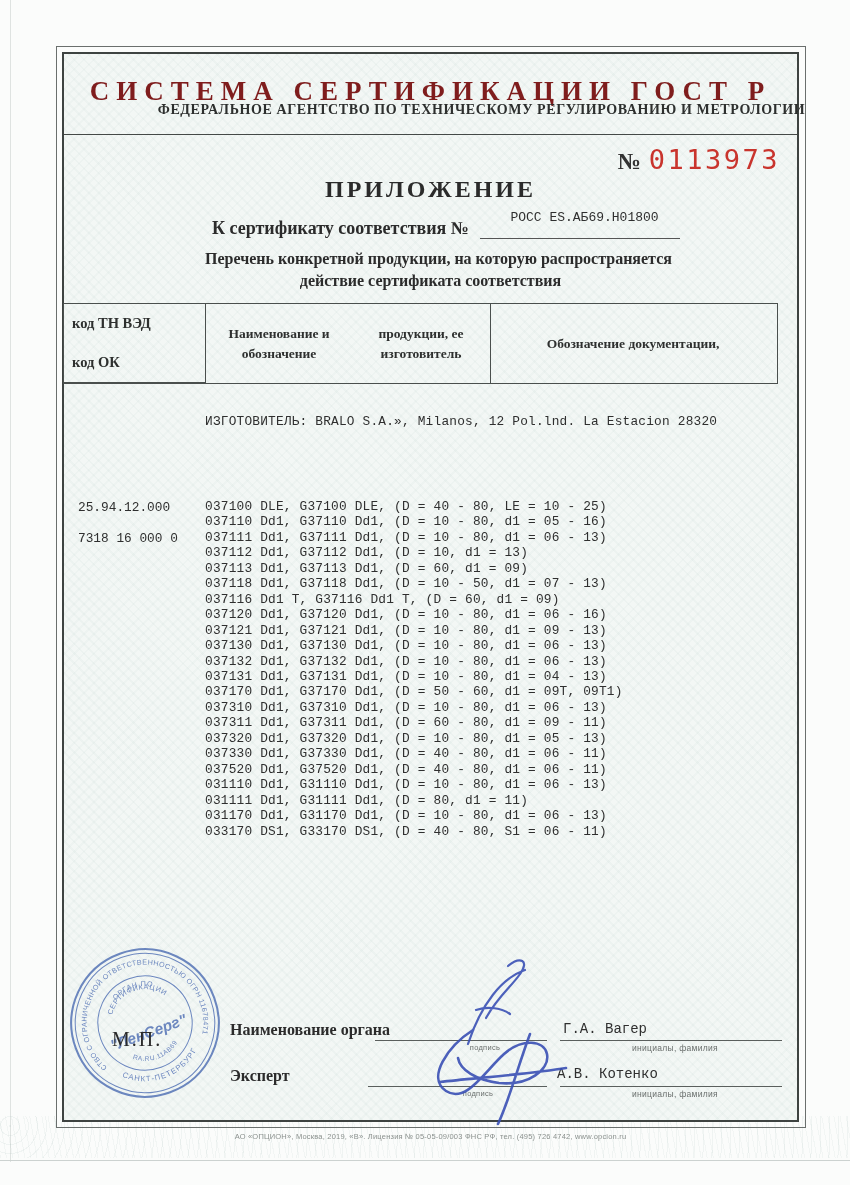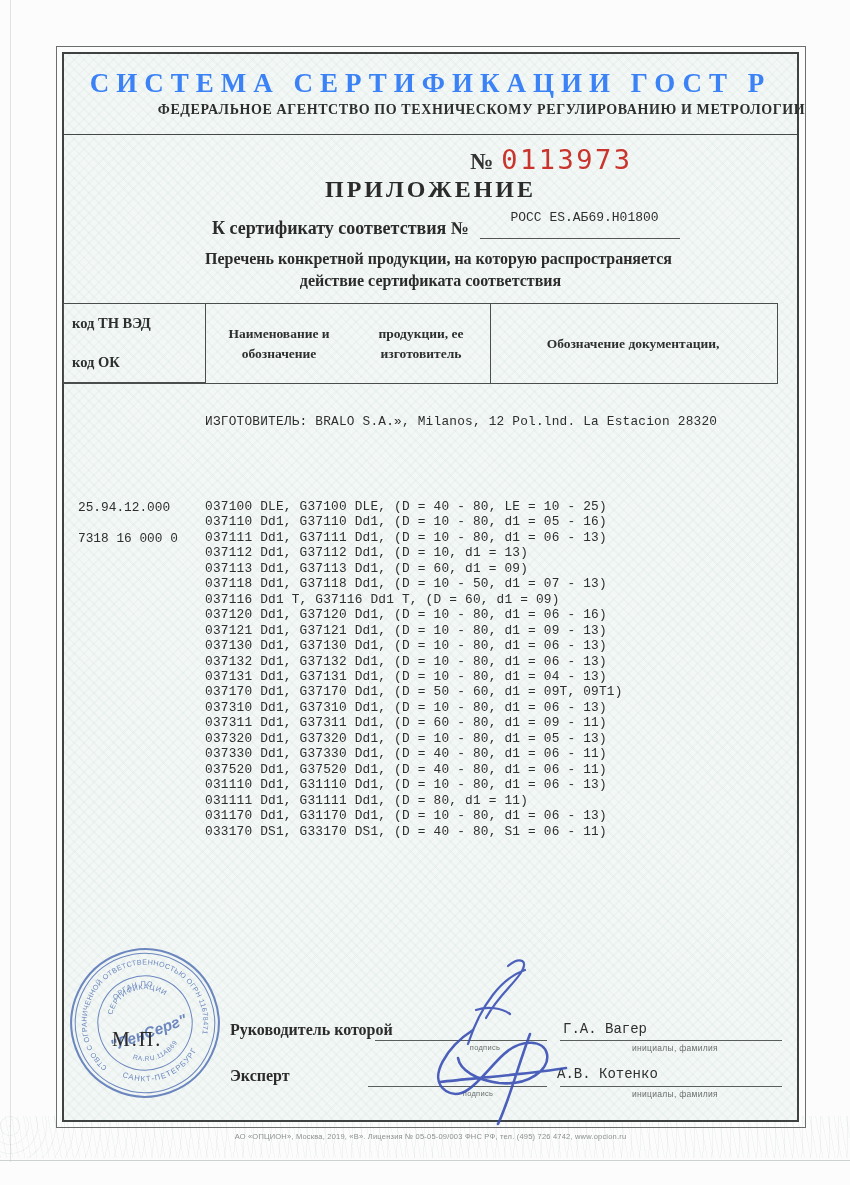--- a/index.html
+++ b/index.html
@@ -17,29 +17,29 @@
   .frame-outer{left:56px;top:46px;width:748px;height:1080px;border:1px solid #6a6f6d;}
   .frame-inner{
     left:62px;top:52px;width:733px;height:1066px;border:2px solid #3e4341;
     background:
       repeating-linear-gradient(45deg, rgba(150,185,178,.07) 0 2px, transparent 2px 7px),
       repeating-linear-gradient(-45deg, rgba(150,185,178,.06) 0 2px, transparent 2px 7px),
       #f3f7f5;
   }
   
   .system-title{
-    left:62px;top:68px;width:737px;text-align:center;
-    font-size:27px;font-weight:bold;letter-spacing:7px;color:#3b82f6;
+    left:62px;top:76px;width:737px;text-align:center;
+    font-size:27px;font-weight:bold;letter-spacing:7px;color:#7f1d1d;
   }
   .agency-title{
     left:62px;top:102px;width:839px;text-align:center;
     font-size:14px;font-weight:bold;letter-spacing:.6px;color:#2d2f2e;
   }
   .header-rule{left:64px;top:134px;width:733px;height:0;border-top:1.5px solid #44494 7;border-top:1.5px solid #444947;}
-  .form-number{left:470px;top:144px;width:310px;text-align:left;white-space:nowrap;}
+  .form-number{left:470px;top:144px;width:310px;text-align:right;white-space:nowrap;}
   .form-number .no{font-size:23px;font-weight:bold;color:#333;}
   .form-number .digits{
     font-family:"DejaVu Sans Mono", monospace;font-size:27px;font-weight:500;
     color:#c9342d;letter-spacing:2.5px;margin-left:8px;
   }
   .doc-title{
     left:62px;top:176px;width:737px;text-align:center;
     font-size:24px;font-weight:bold;letter-spacing:3px;color:#2b2b2b;
   }
   .cert-line-label{left:212px;top:218px;font-size:18px;font-weight:bold;color:#2b2b2b;}
@@ -172,21 +172,21 @@
       <text font-size="7.5" letter-spacing="1"><textPath href="#arcRingBottom" startOffset="50%" text-anchor="middle">★ САНКТ-ПЕТЕРБУРГ ★</textPath></text>
       <text font-size="7" letter-spacing="0.6"><textPath href="#arcInner1" startOffset="50%" text-anchor="middle">ОРГАН ПО</textPath></text>
       <text font-size="7" letter-spacing="0.6"><textPath href="#arcInner2" startOffset="50%" text-anchor="middle">СЕРТИФИКАЦИИ</textPath></text>
       <text x="0" y="15" font-size="15" font-weight="bold" text-anchor="middle" font-style="italic">"ЛенСерг"</text>
       <text font-size="6.5" letter-spacing="0.5"><textPath href="#arcInnerBottom" startOffset="50%" text-anchor="middle">RA.RU.11АВ69</textPath></text>
     </g>
   </g>
 </svg>
 <div class="abs mp-label">М.П.</div>
 
-<div class="abs sig-label leader-label">Руководитель которой</div>
+<div class="abs sig-label leader-label">Наименование органа</div>
 <div class="abs sig-line sig-line-1"></div>
 <div class="abs sig-caption cap-sign-1">подпись</div>
 <div class="abs sig-name name-1">Г.А. Вагер</div>
 <div class="abs sig-line name-line-1"></div>
 <div class="abs sig-caption cap-name-1">инициалы, фамилия</div>
 
 <div class="abs sig-label expert-label">Эксперт</div>
 <div class="abs sig-line sig-line-2"></div>
 <div class="abs sig-caption cap-sign-2">подпись</div>
 <div class="abs sig-name name-2">А.В. Котенко</div>

